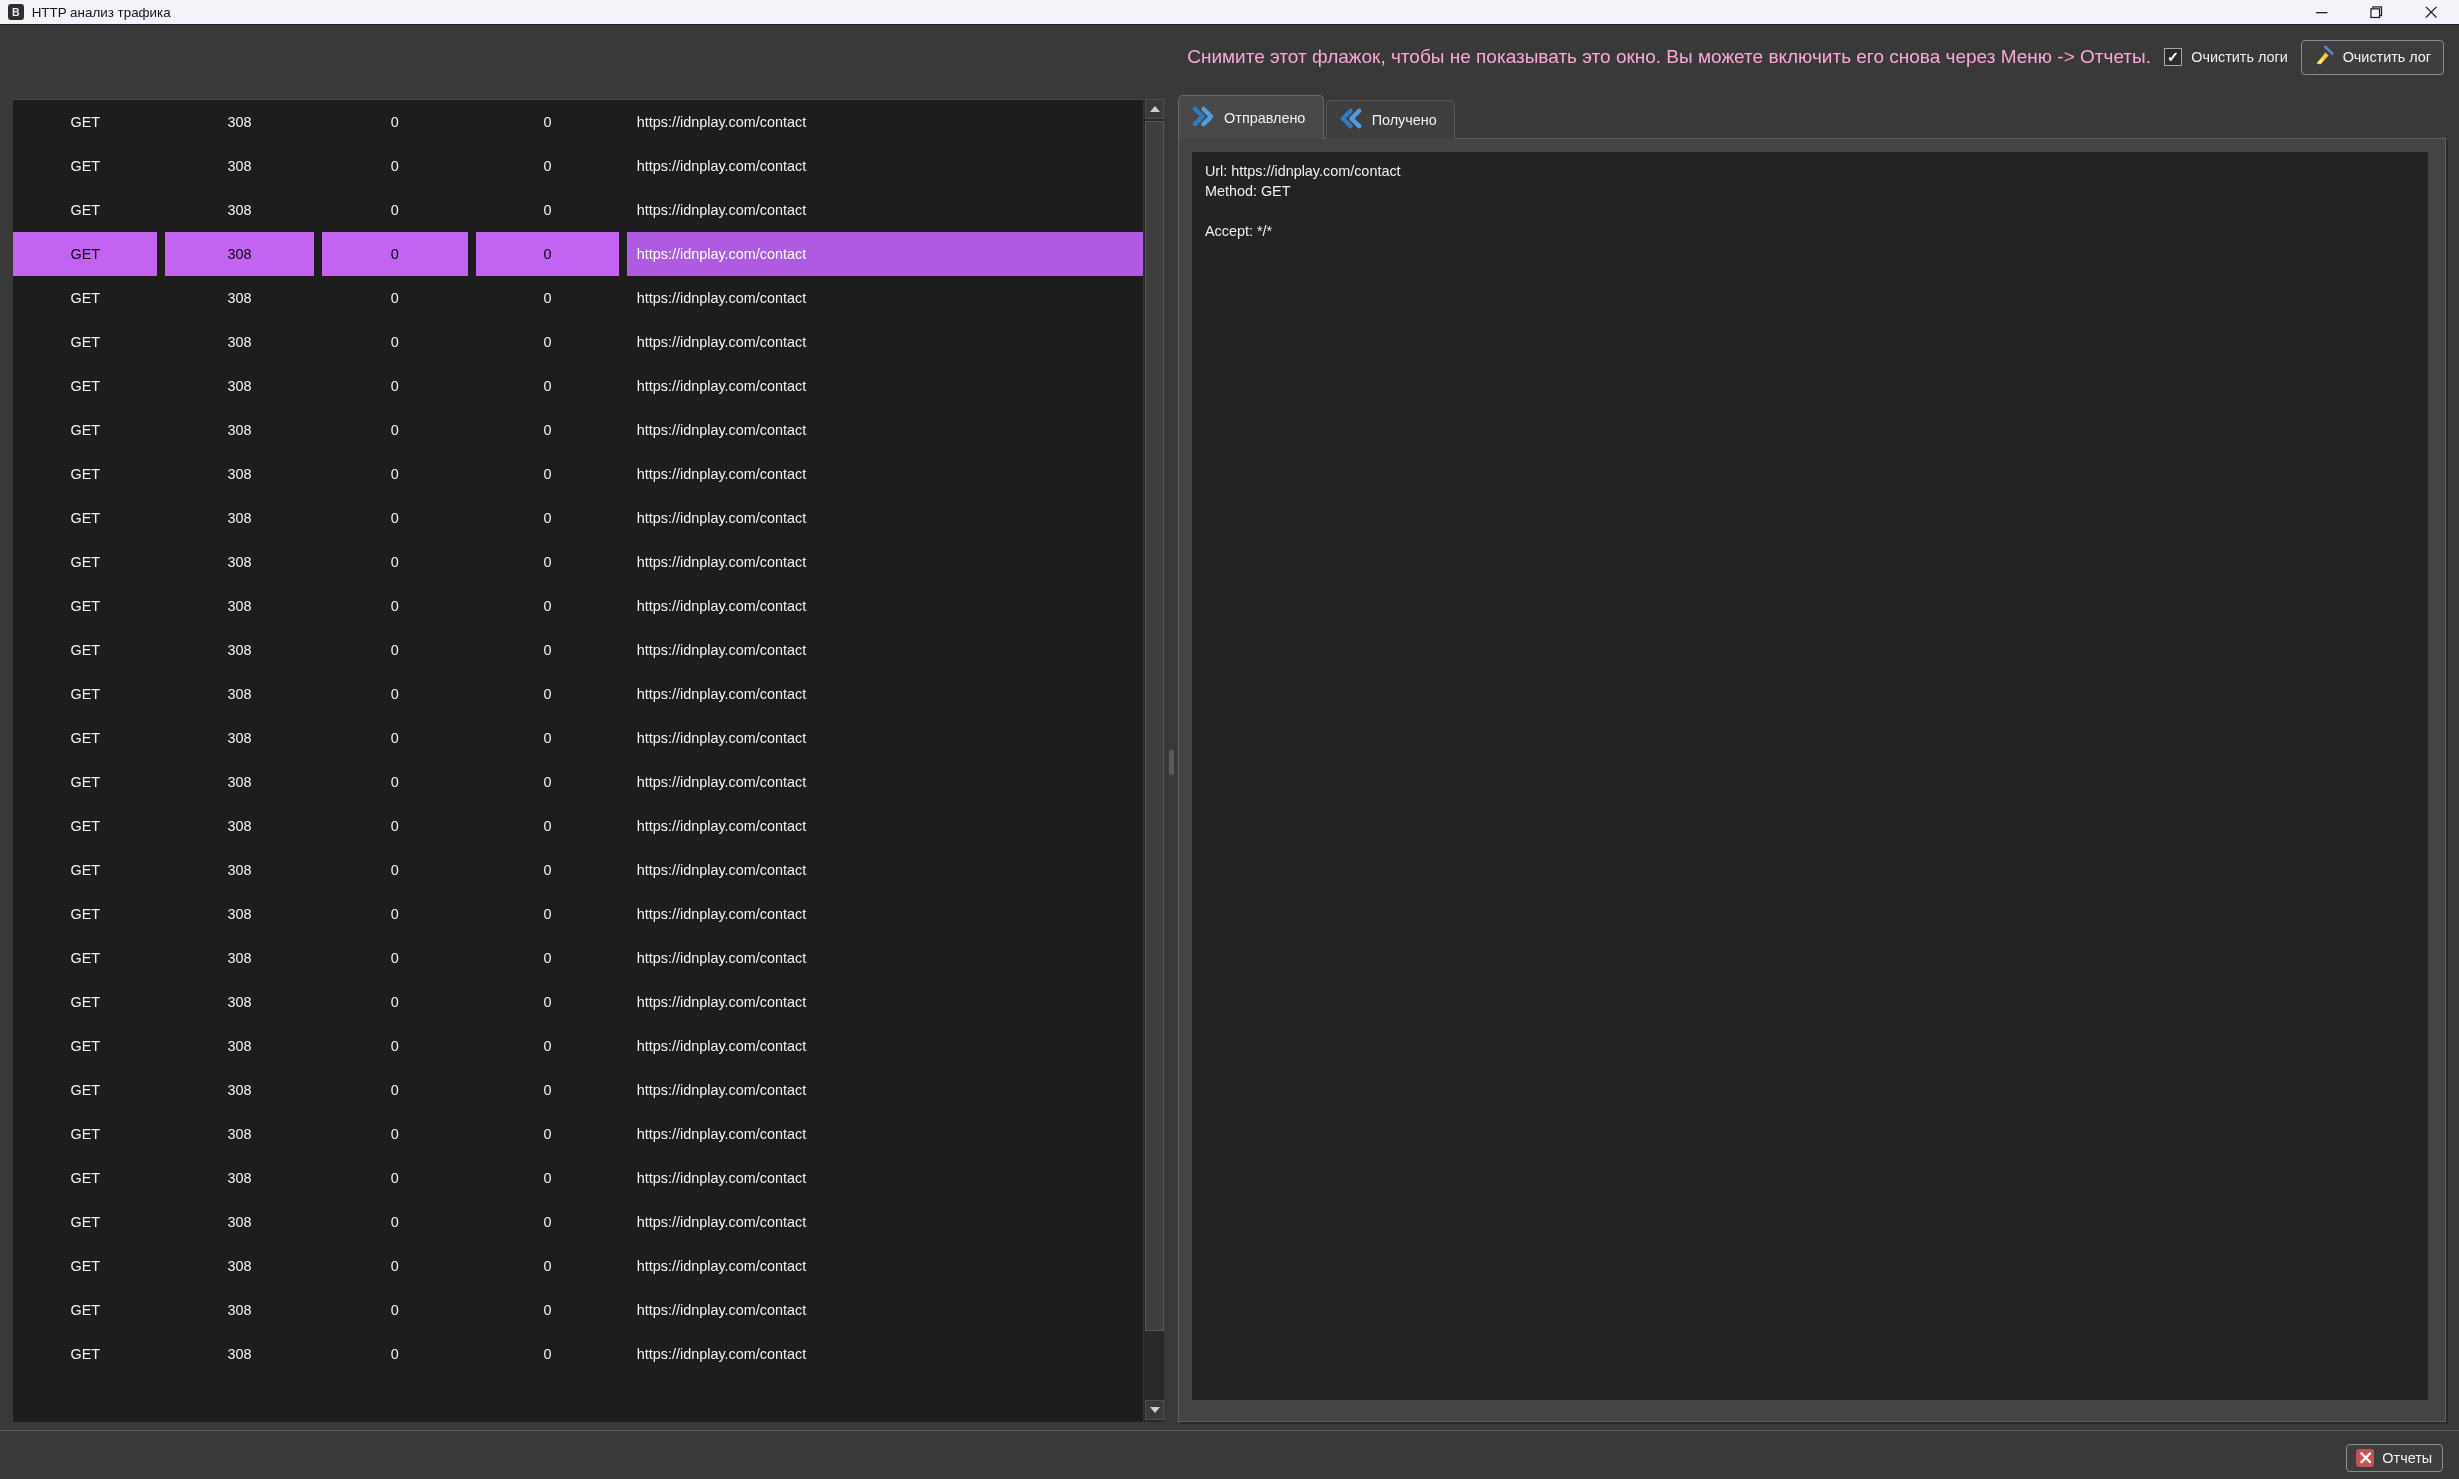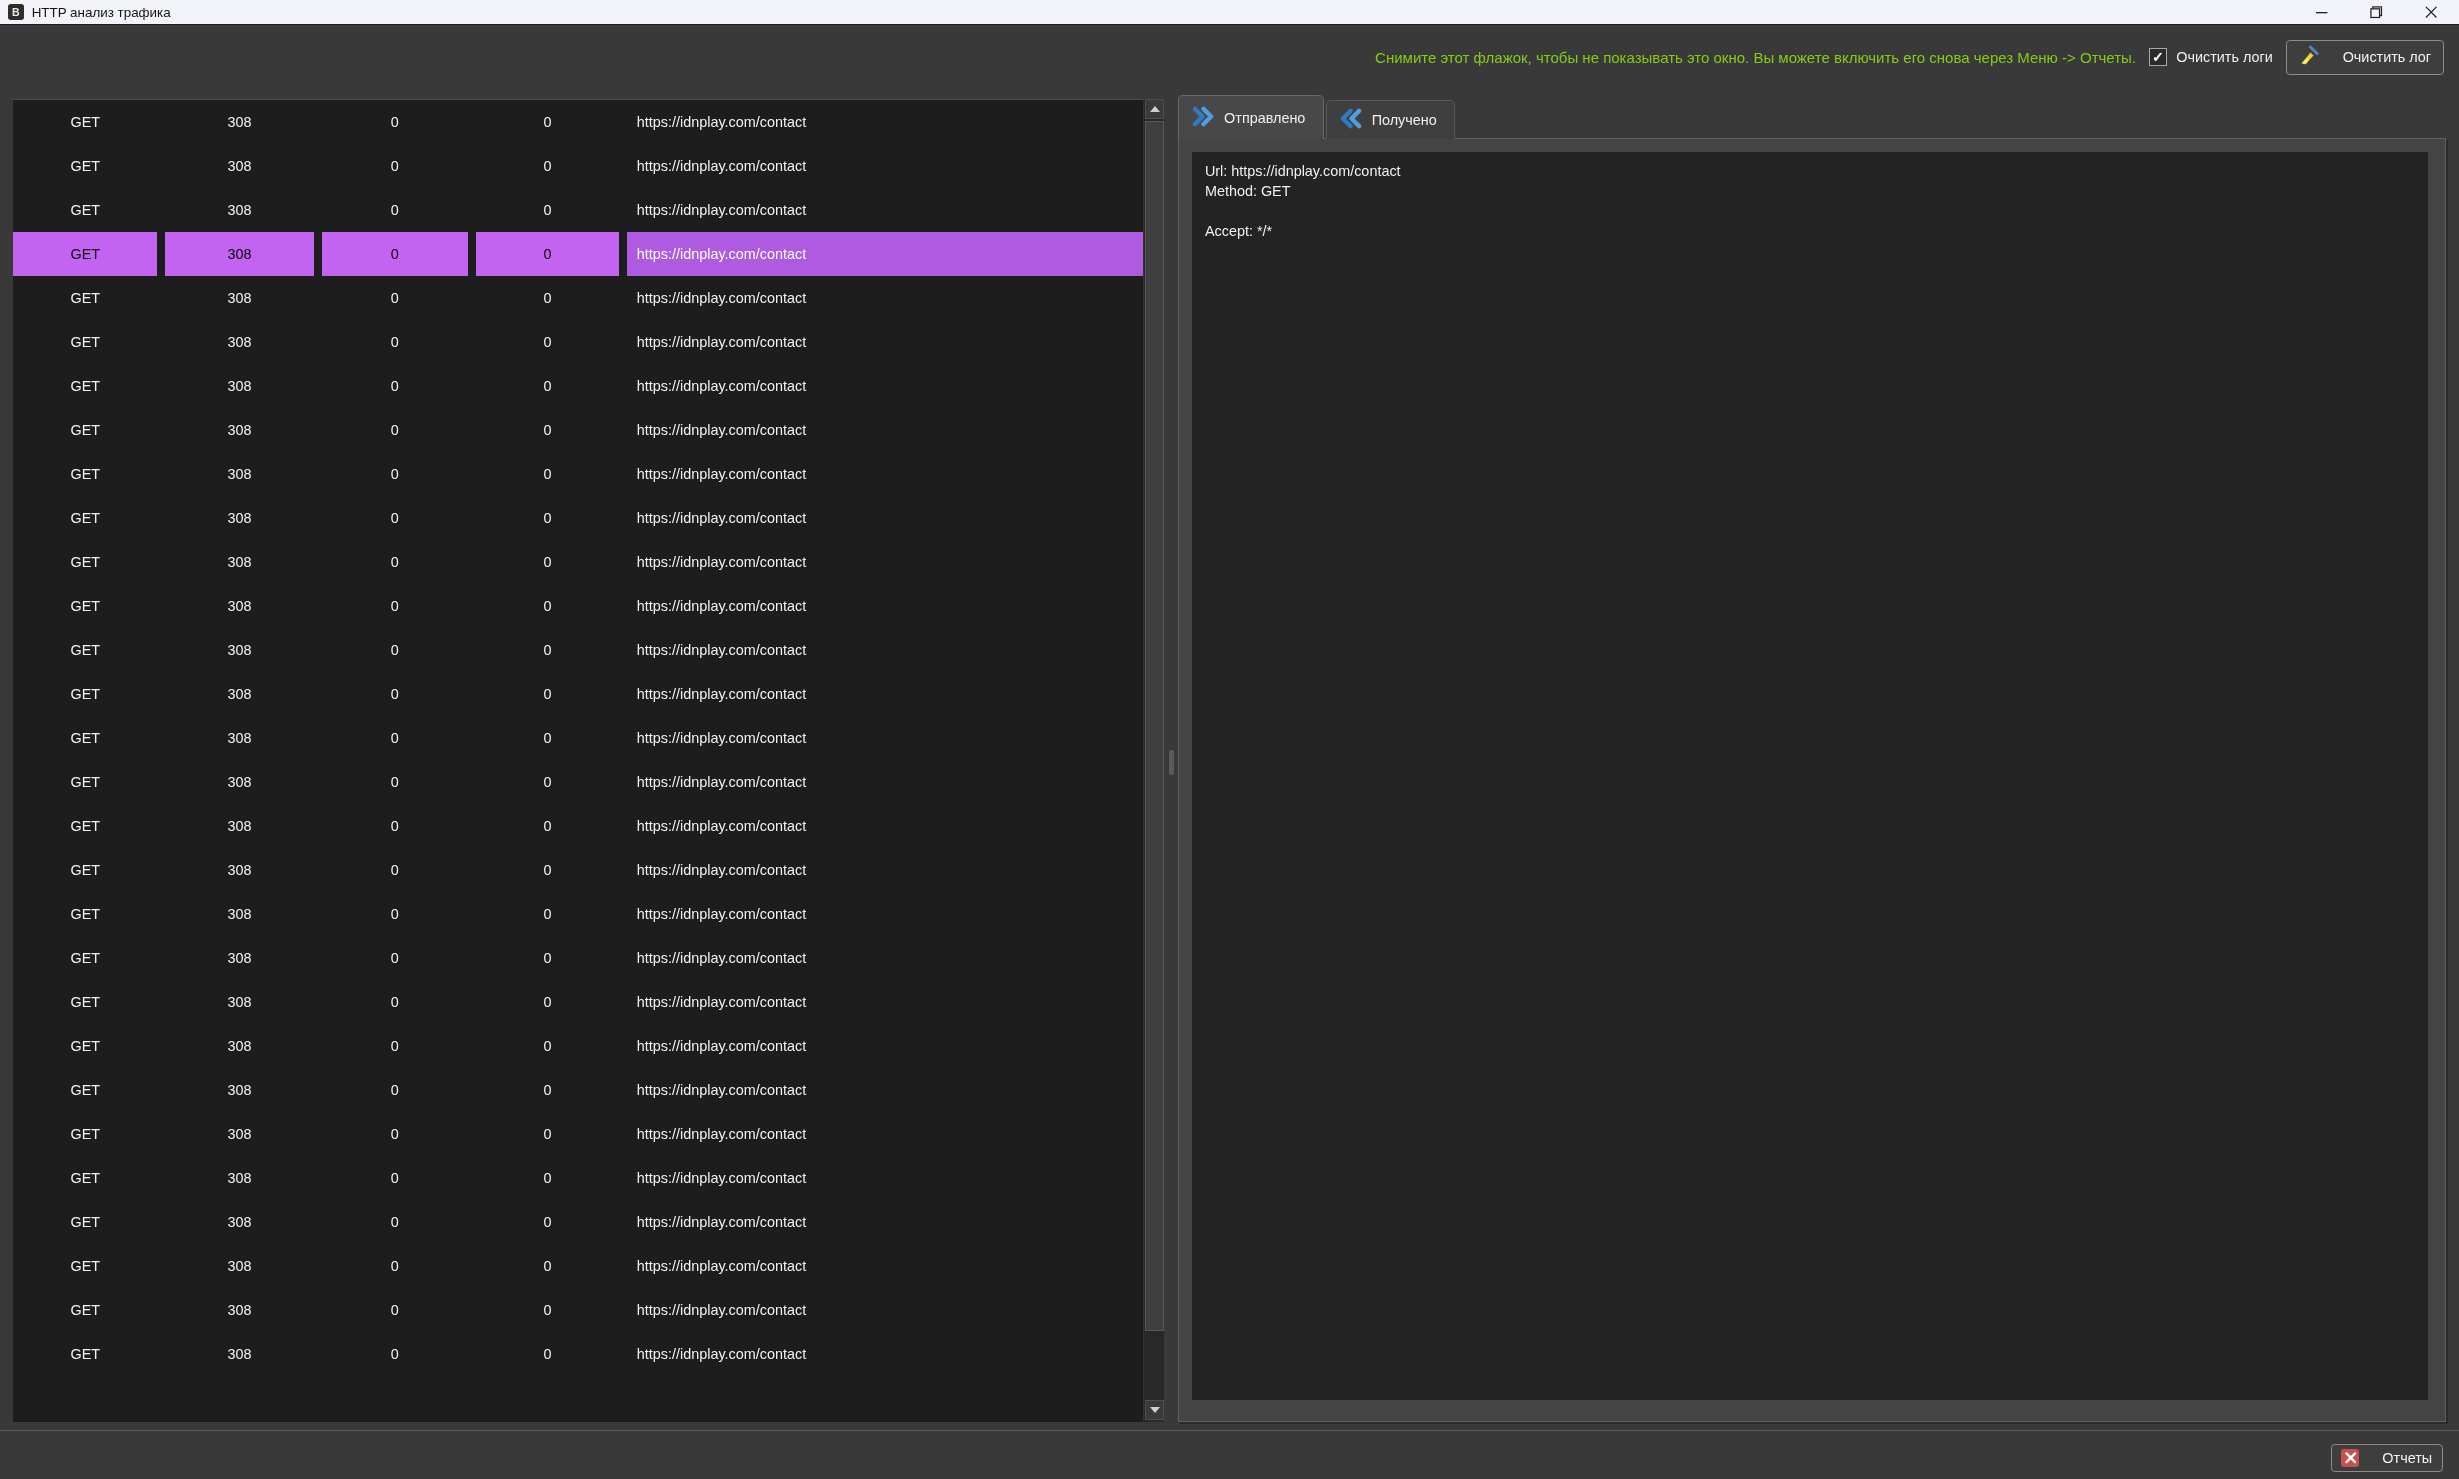--- a/index.html
+++ b/index.html
@@ -15,29 +15,29 @@
               border-radius:2.9px; color:#e8e8e8; font-size:10.6px; font-weight:bold;
               display:flex; align-items:center; justify-content:center; }
   .title-text { margin-left:7.7px; font-size:13.4px; color:#141414; }
   .win-controls { margin-left:auto; display:flex; height:25px; }
   .win-btn { width:55px; height:25px; display:flex; align-items:center; justify-content:center; }
   .win-btn svg { display:block; }
 
   
   .notice-row { position:absolute; top:38px; right:15.4px; height:38px;
                 display:flex; align-items:center; gap:13.4px; }
-  .notice-text { color:#84cc16; font-size:15px; }
+  .notice-text { color:#f9a8d4; font-size:19px; }
   .chk-wrap { display:flex; align-items:center; gap:9.6px; }
   .chk-box { width:17.3px; height:17.3px; background:#2b2b2b; border:1px solid #a8a8a8;
              display:flex; align-items:center; justify-content:center;
              color:#ffffff; font-size:14.4px; font-weight:bold; }
   .chk-label { color:#f0f0f0; font-size:14.4px; }
   .btn { background:#3e3e3e; border:1px solid #8c8c8c; border-radius:3.8px;
          color:#f2f2f2; font-size:14.4px; display:flex; align-items:center;
-         gap:23px; padding:0 11.5px; }
+         gap:8px; padding:0 11.5px; }
   .btn-clear { height:35px; }
 
   
   .grid { position:absolute; left:13.4px; top:99px; width:1130px; height:1323px;
           background:#1d1d1d; border-top:1px solid #4a4a4a; }
   .grid-header { display:flex; height:21px; background:#2e2e2e; }
   .th { color:#eaeaea; font-size:13.4px; display:flex; align-items:center;
         justify-content:center; border-right:1px solid #474747; height:21px; }
   .th:last-child { border-right:none; }
   .c-method { width:148px; } .c-status { width:153px; } .c-sent { width:150px; }

